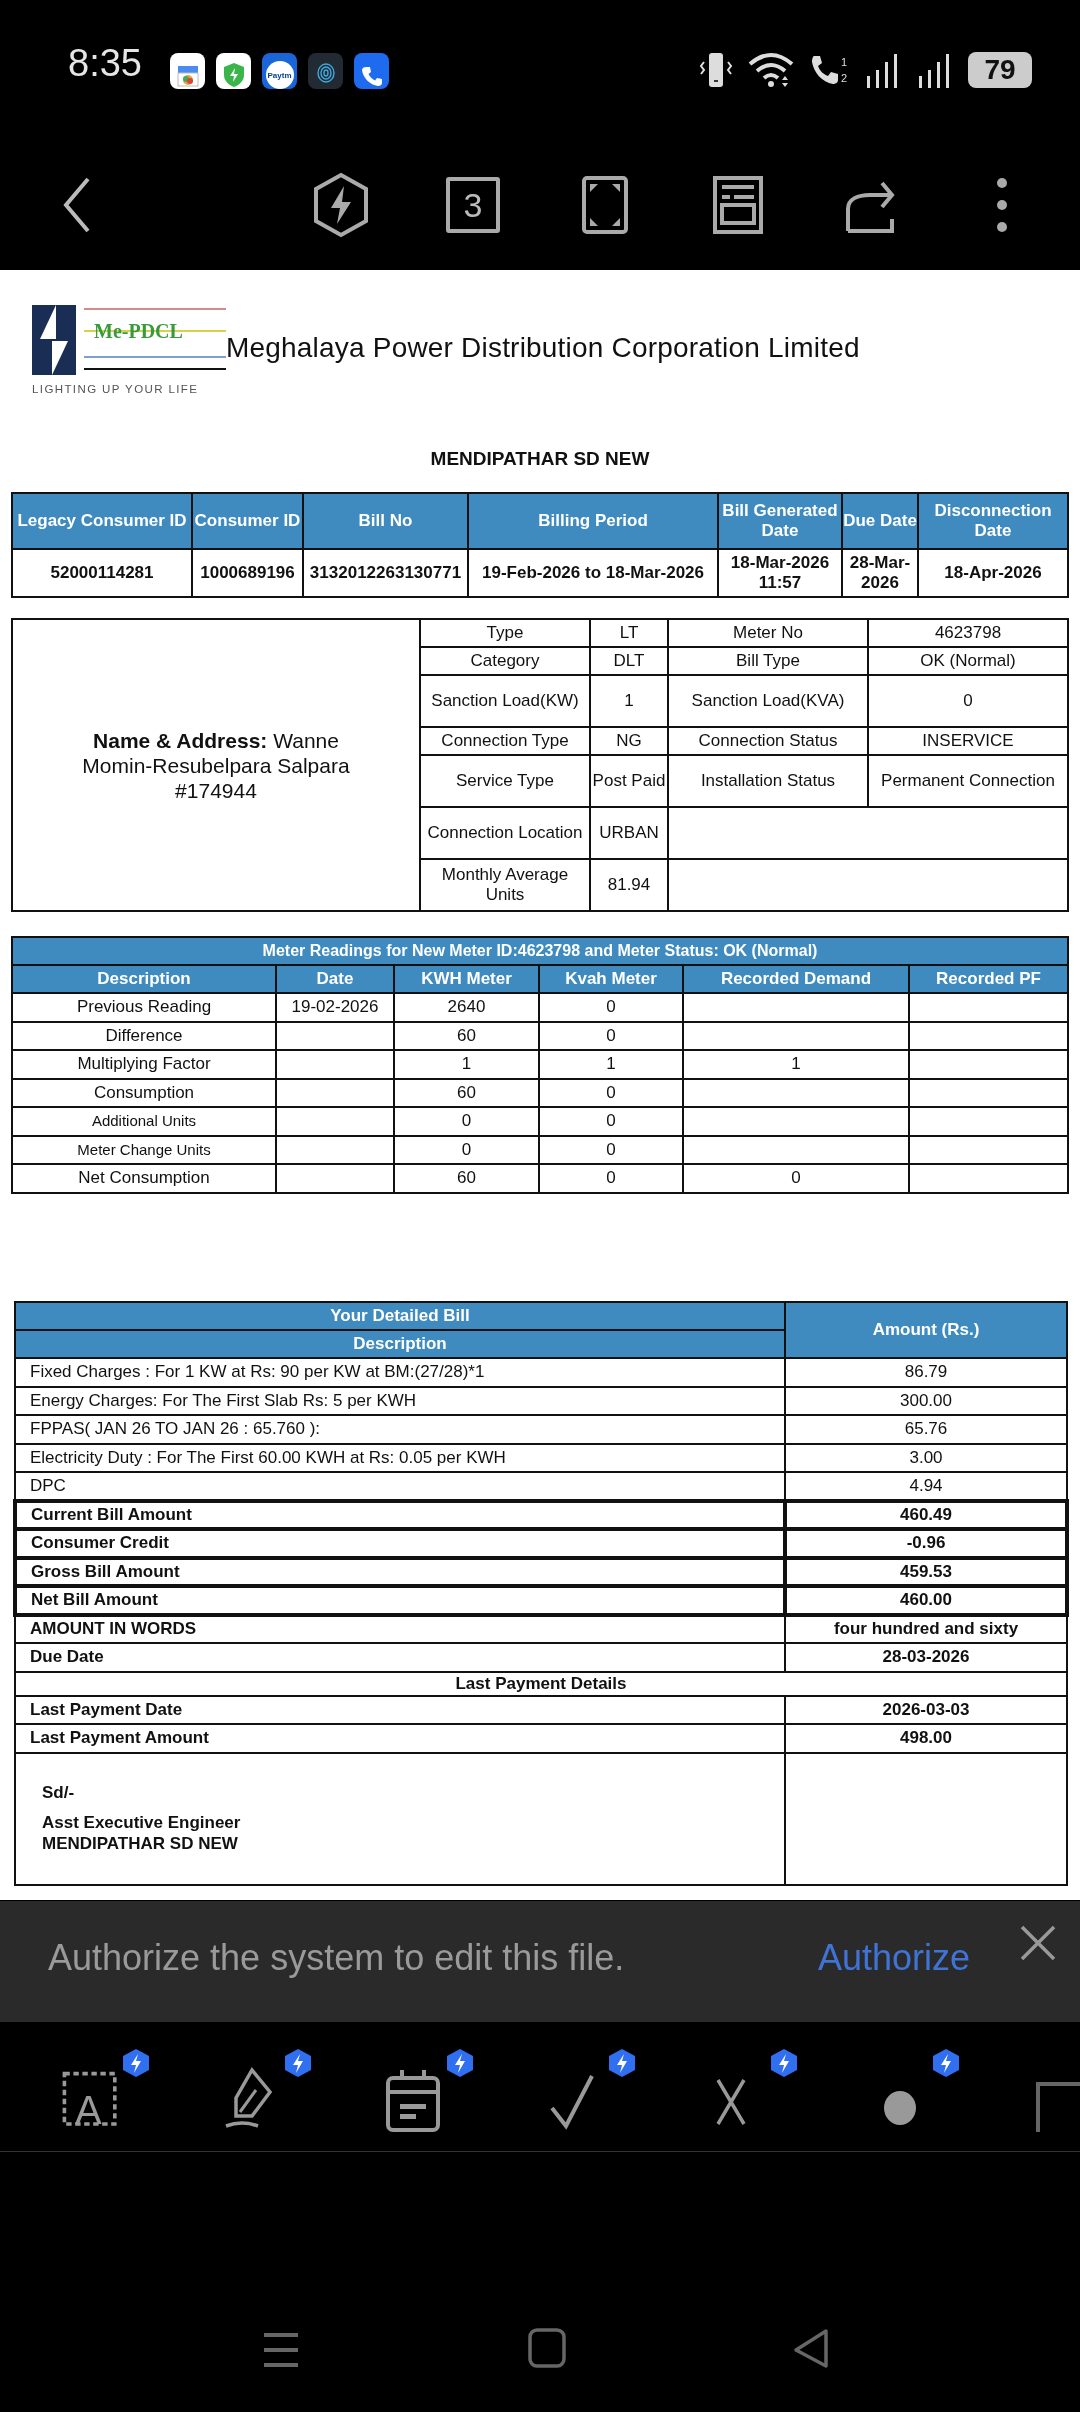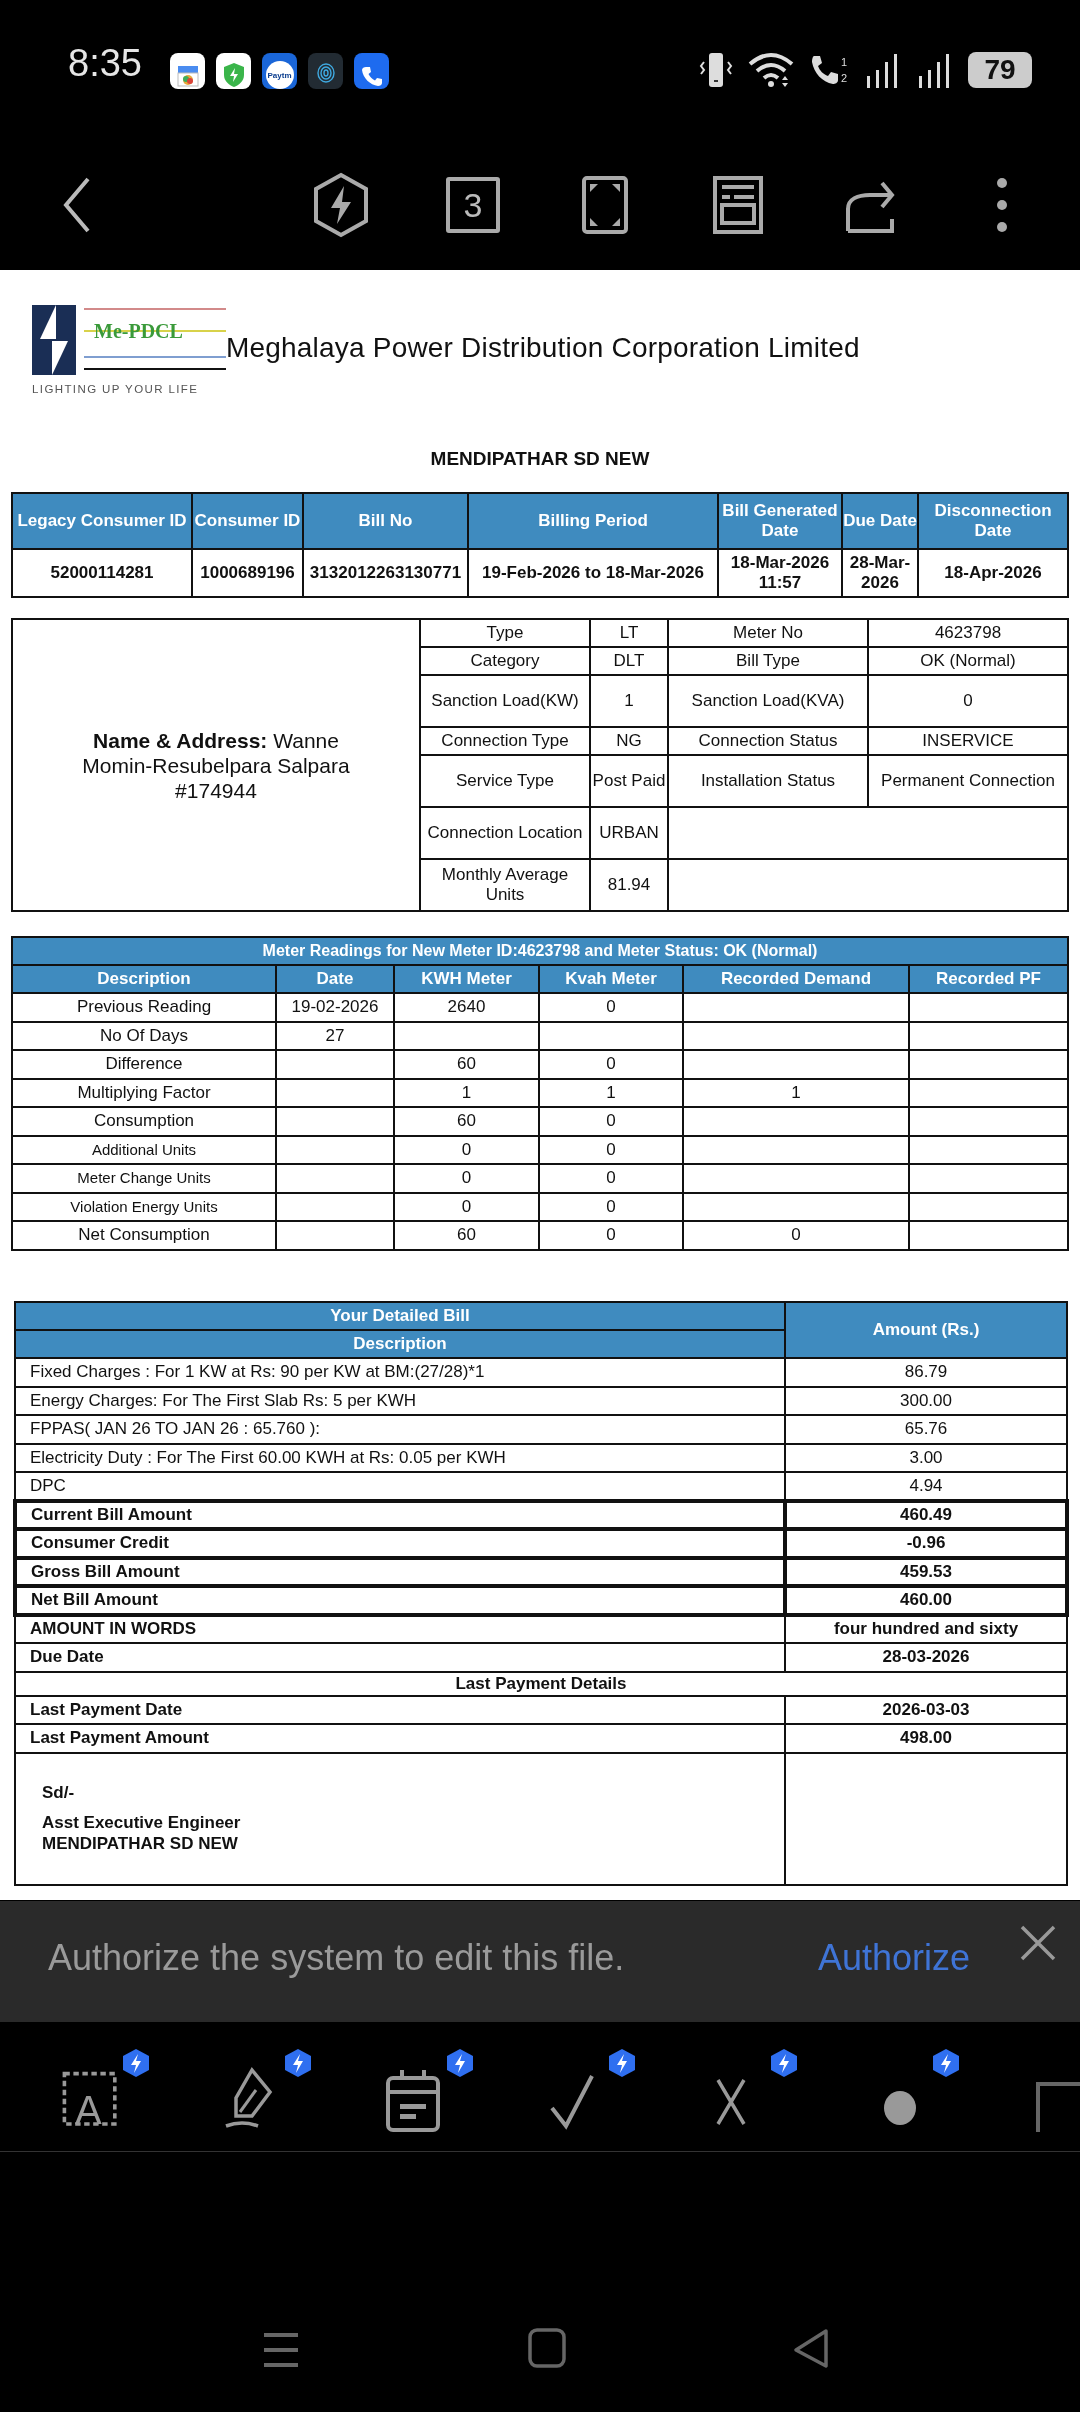--- a/index.html
+++ b/index.html
@@ -296,28 +296,20 @@
         <tbody id="mr-body">
           <tr>
             <td>Previous Reading</td>
             <td>19-02-2026</td>
             <td>2640</td>
             <td>0</td>
             <td></td>
             <td></td>
           </tr>
           <tr>
-            <td>No Of Days</td>
-            <td>27</td>
-            <td></td>
-            <td></td>
-            <td></td>
-            <td></td>
-          </tr>
-          <tr>
             <td>Difference</td>
             <td></td>
             <td>60</td>
             <td>0</td>
             <td></td>
             <td></td>
           </tr>
           <tr>
             <td>Multiplying Factor</td>
             <td></td>
@@ -337,28 +329,20 @@
           <tr>
             <td style="font-size: 15px;">Additional Units</td>
             <td></td>
             <td>0</td>
             <td>0</td>
             <td></td>
             <td></td>
           </tr>
           <tr>
             <td style="font-size: 15px;">Meter Change Units</td>
-            <td></td>
-            <td>0</td>
-            <td>0</td>
-            <td></td>
-            <td></td>
-          </tr>
-          <tr>
-            <td style="font-size: 15px;">Violation Energy Units</td>
             <td></td>
             <td>0</td>
             <td>0</td>
             <td></td>
             <td></td>
           </tr>
           <tr>
             <td>Net Consumption</td>
             <td></td>
             <td>60</td>

